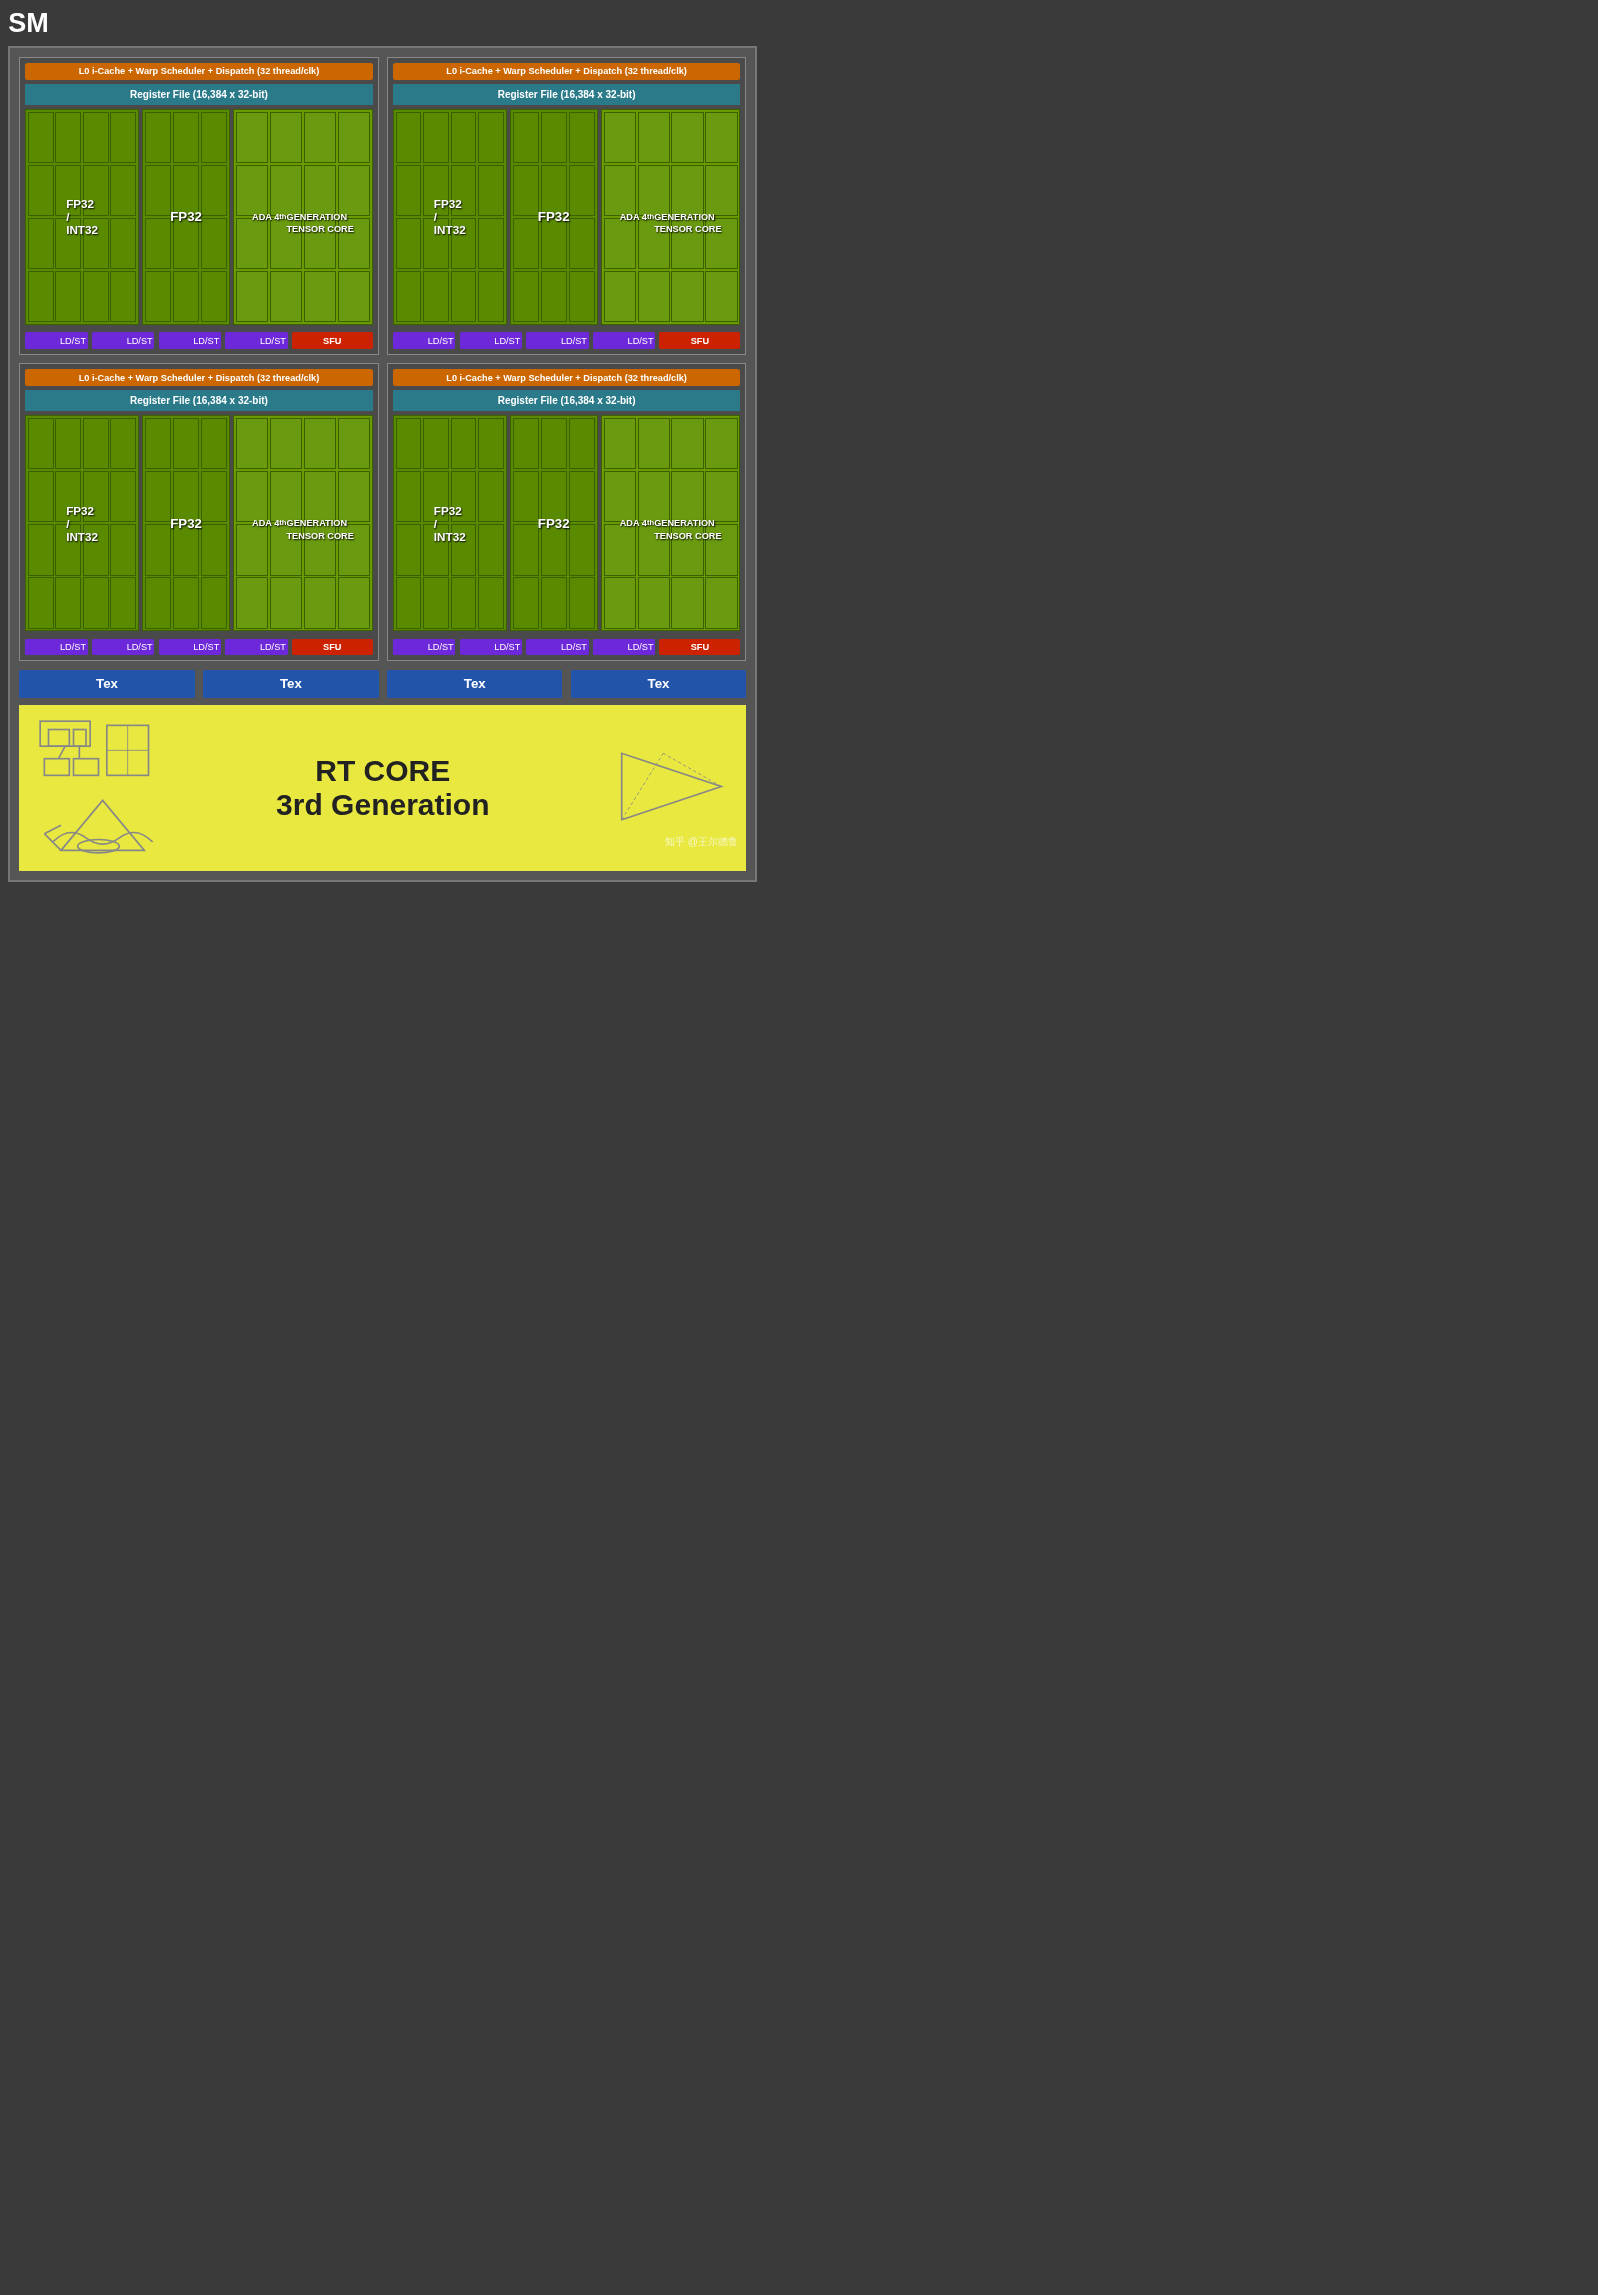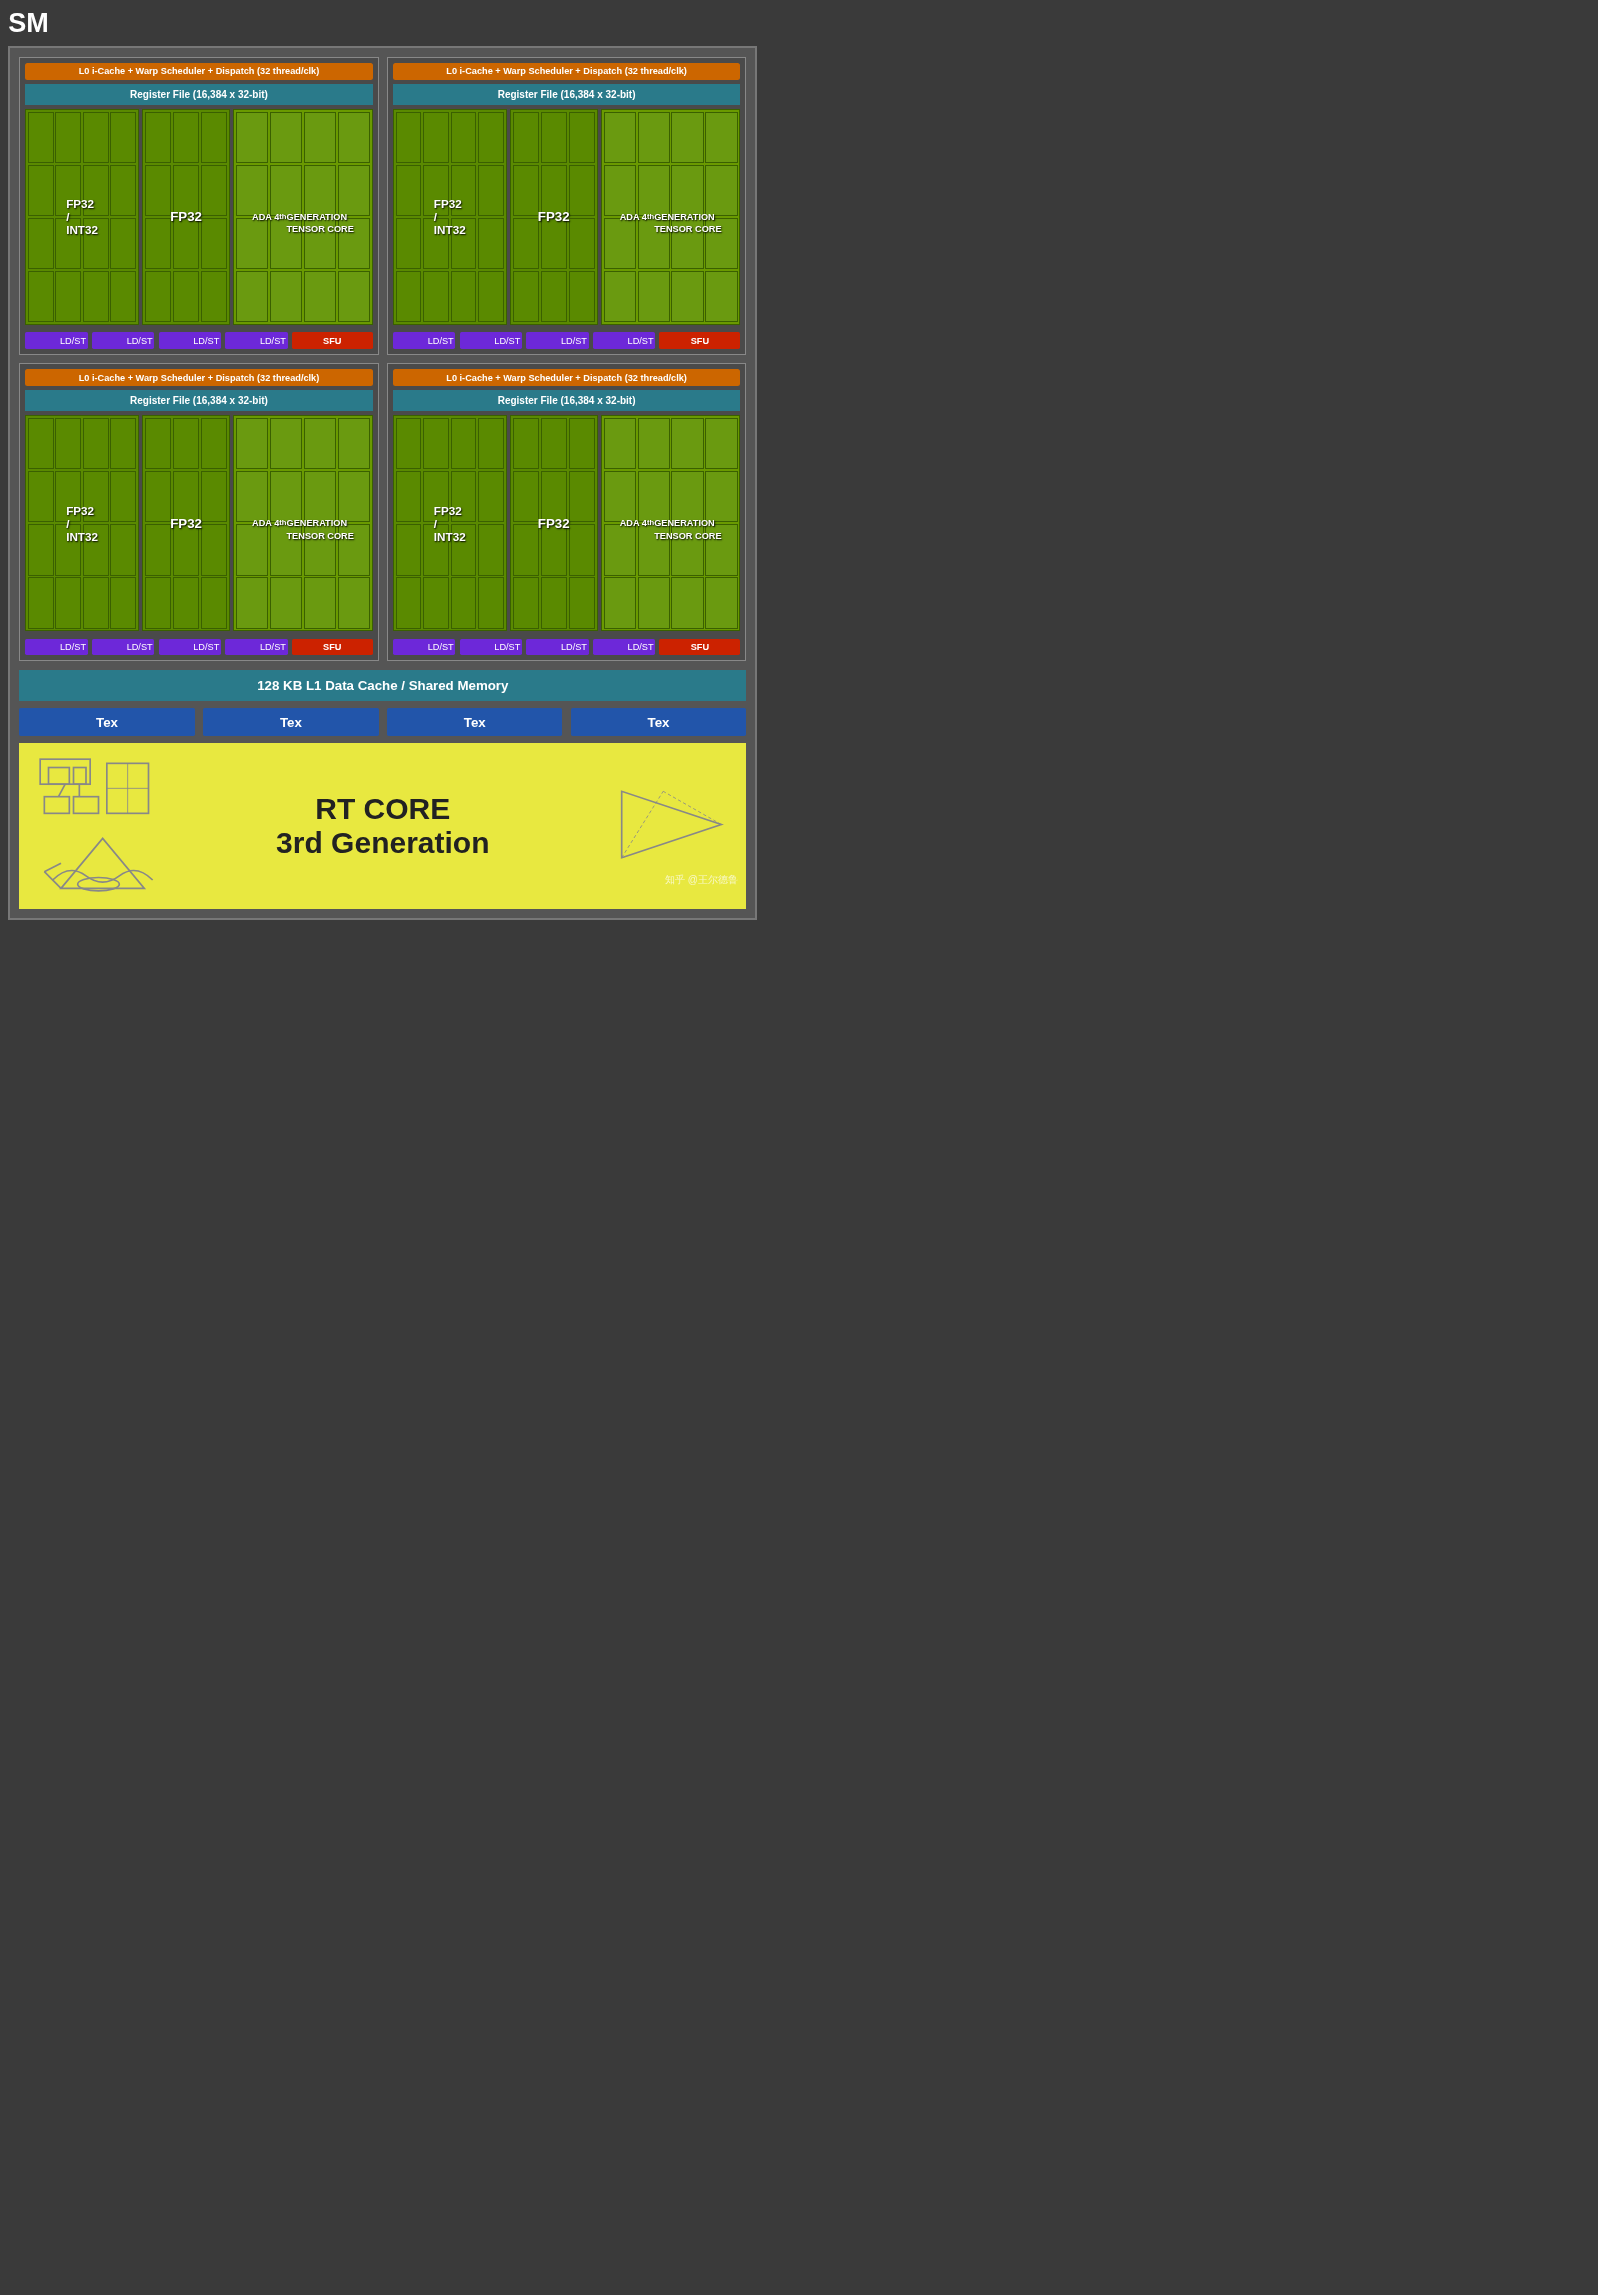--- a/index.html
+++ b/index.html
@@ -474,21 +474,20 @@
         <div class="bottom-row">
           <div class="ldst-box">LD/ST</div>
           <div class="ldst-box">LD/ST</div>
           <div class="ldst-box">LD/ST</div>
           <div class="ldst-box">LD/ST</div>
           <div class="sfu-box">SFU</div>
         </div>
       </div>
     </div>
 
-  <div class="l1-cache">128 KB L1 Data Cache / Shared Memory</div>
 
   <div class="tex-row" id="tex-row">
   <div class="tex-box">Tex</div>
       <div class="tex-box">Tex</div>
       <div class="tex-box">Tex</div>
       <div class="tex-box">Tex</div>
     </div>
 
   <div class="rt-core">
     <div class="rt-core-icon-left">

